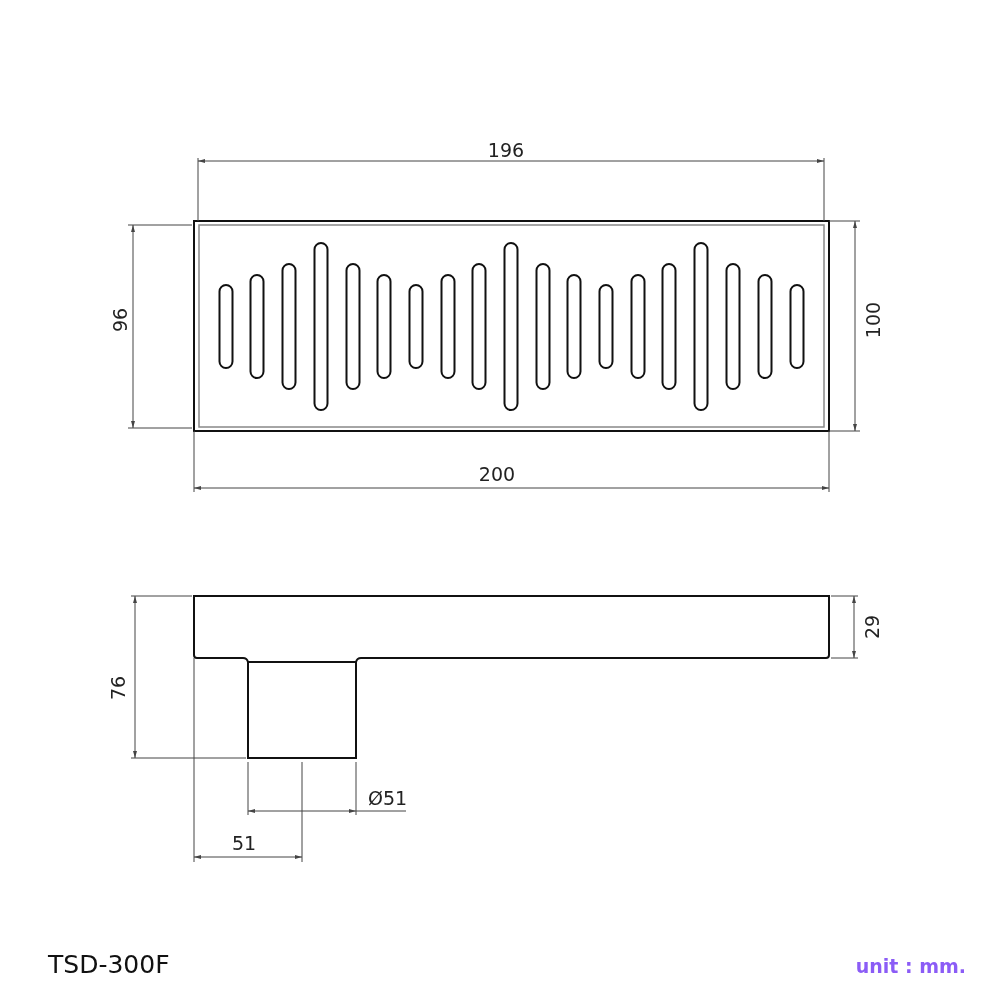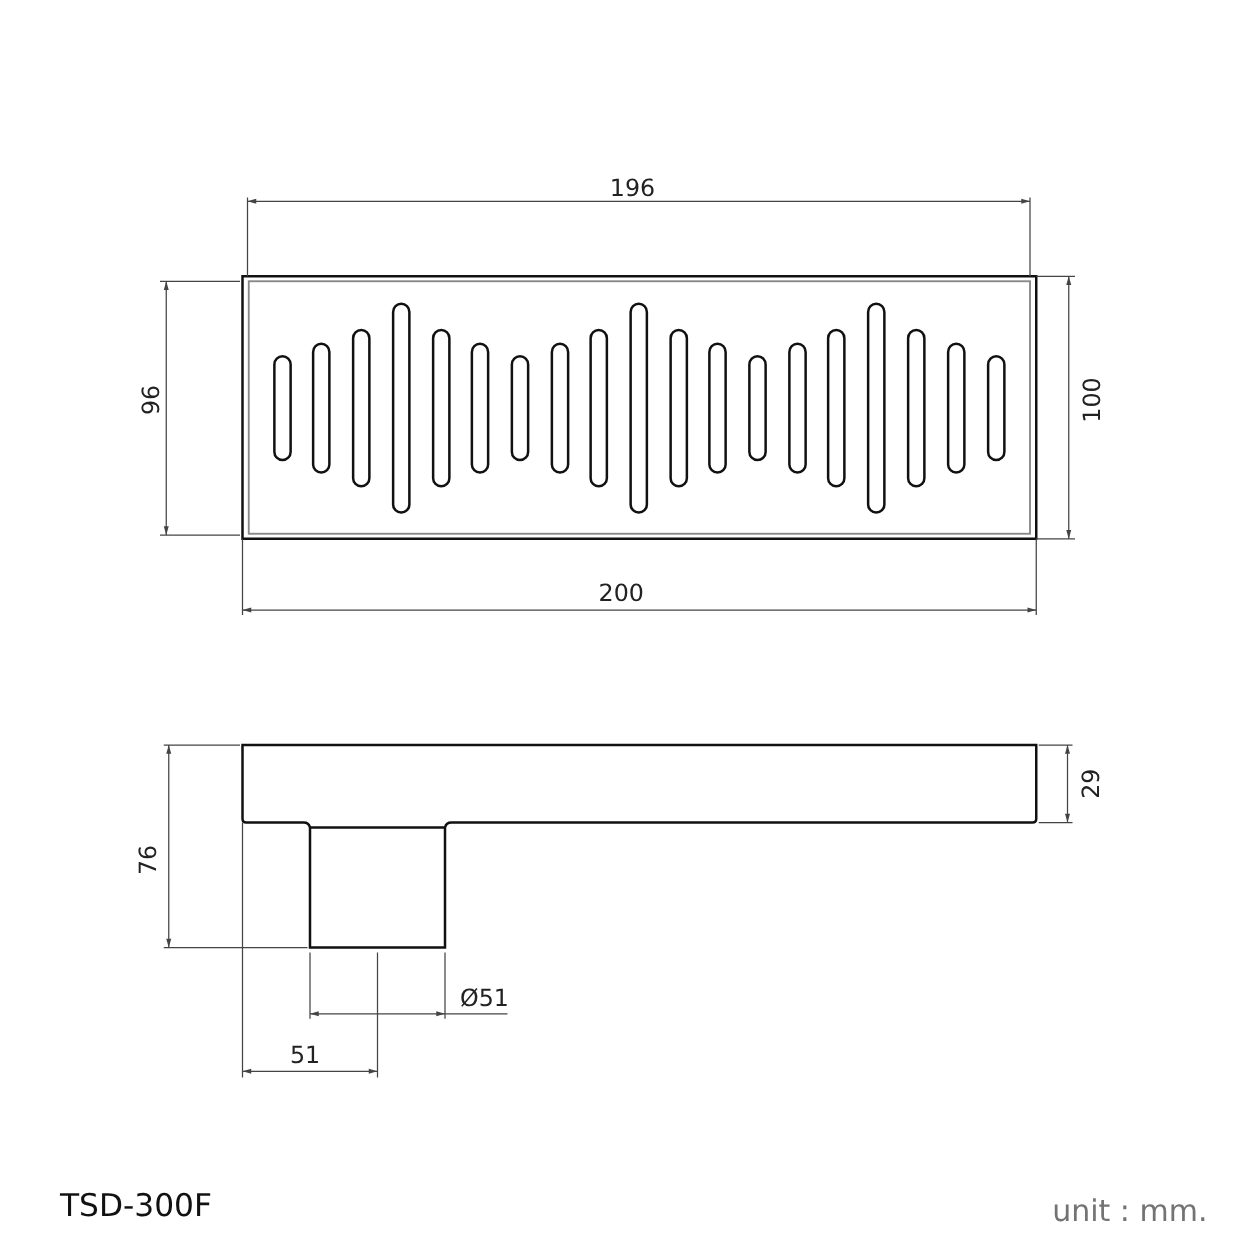--- a/index.html
+++ b/index.html
@@ -1,20 +1,20 @@
 <!DOCTYPE html>
 <html><head>
 <meta charset="utf-8">
 <style>
   html, body { margin: 0; padding: 0; background: #ffffff; }
   body { width: 1000px; height: 1000px; position: relative; overflow: hidden; font-family: "DejaVu Sans", sans-serif; }
   svg#drawing { position: absolute; left: 0; top: 0; }
   .dim-text { font-family: "DejaVu Sans", sans-serif; font-size: 19px; fill: #222; }
   .model { position: absolute; left: 48px; top: 950px; font-family: "DejaVu Sans", sans-serif; font-size: 25px; color: #111; }
-  .unit { position: absolute; right: 34px; top: 955px; font-family: "DejaVu Sans", sans-serif; font-size: 24px; color: #737373; }
+  .unit { position: absolute; right: 34px; top: 955px; font-family: "DejaVu Sans", sans-serif; font-size: 19px; color: #8b5cf6; font-weight: bold; }
 </style>
 </head>
 <body>
 
 <svg id="drawing" width="1000" height="1000" viewBox="0 0 1000 1000" xmlns="http://www.w3.org/2000/svg">
 
   <g>
 
     <rect x="194" y="221" width="635" height="210" fill="none" stroke="#111" stroke-width="2"></rect>
 

